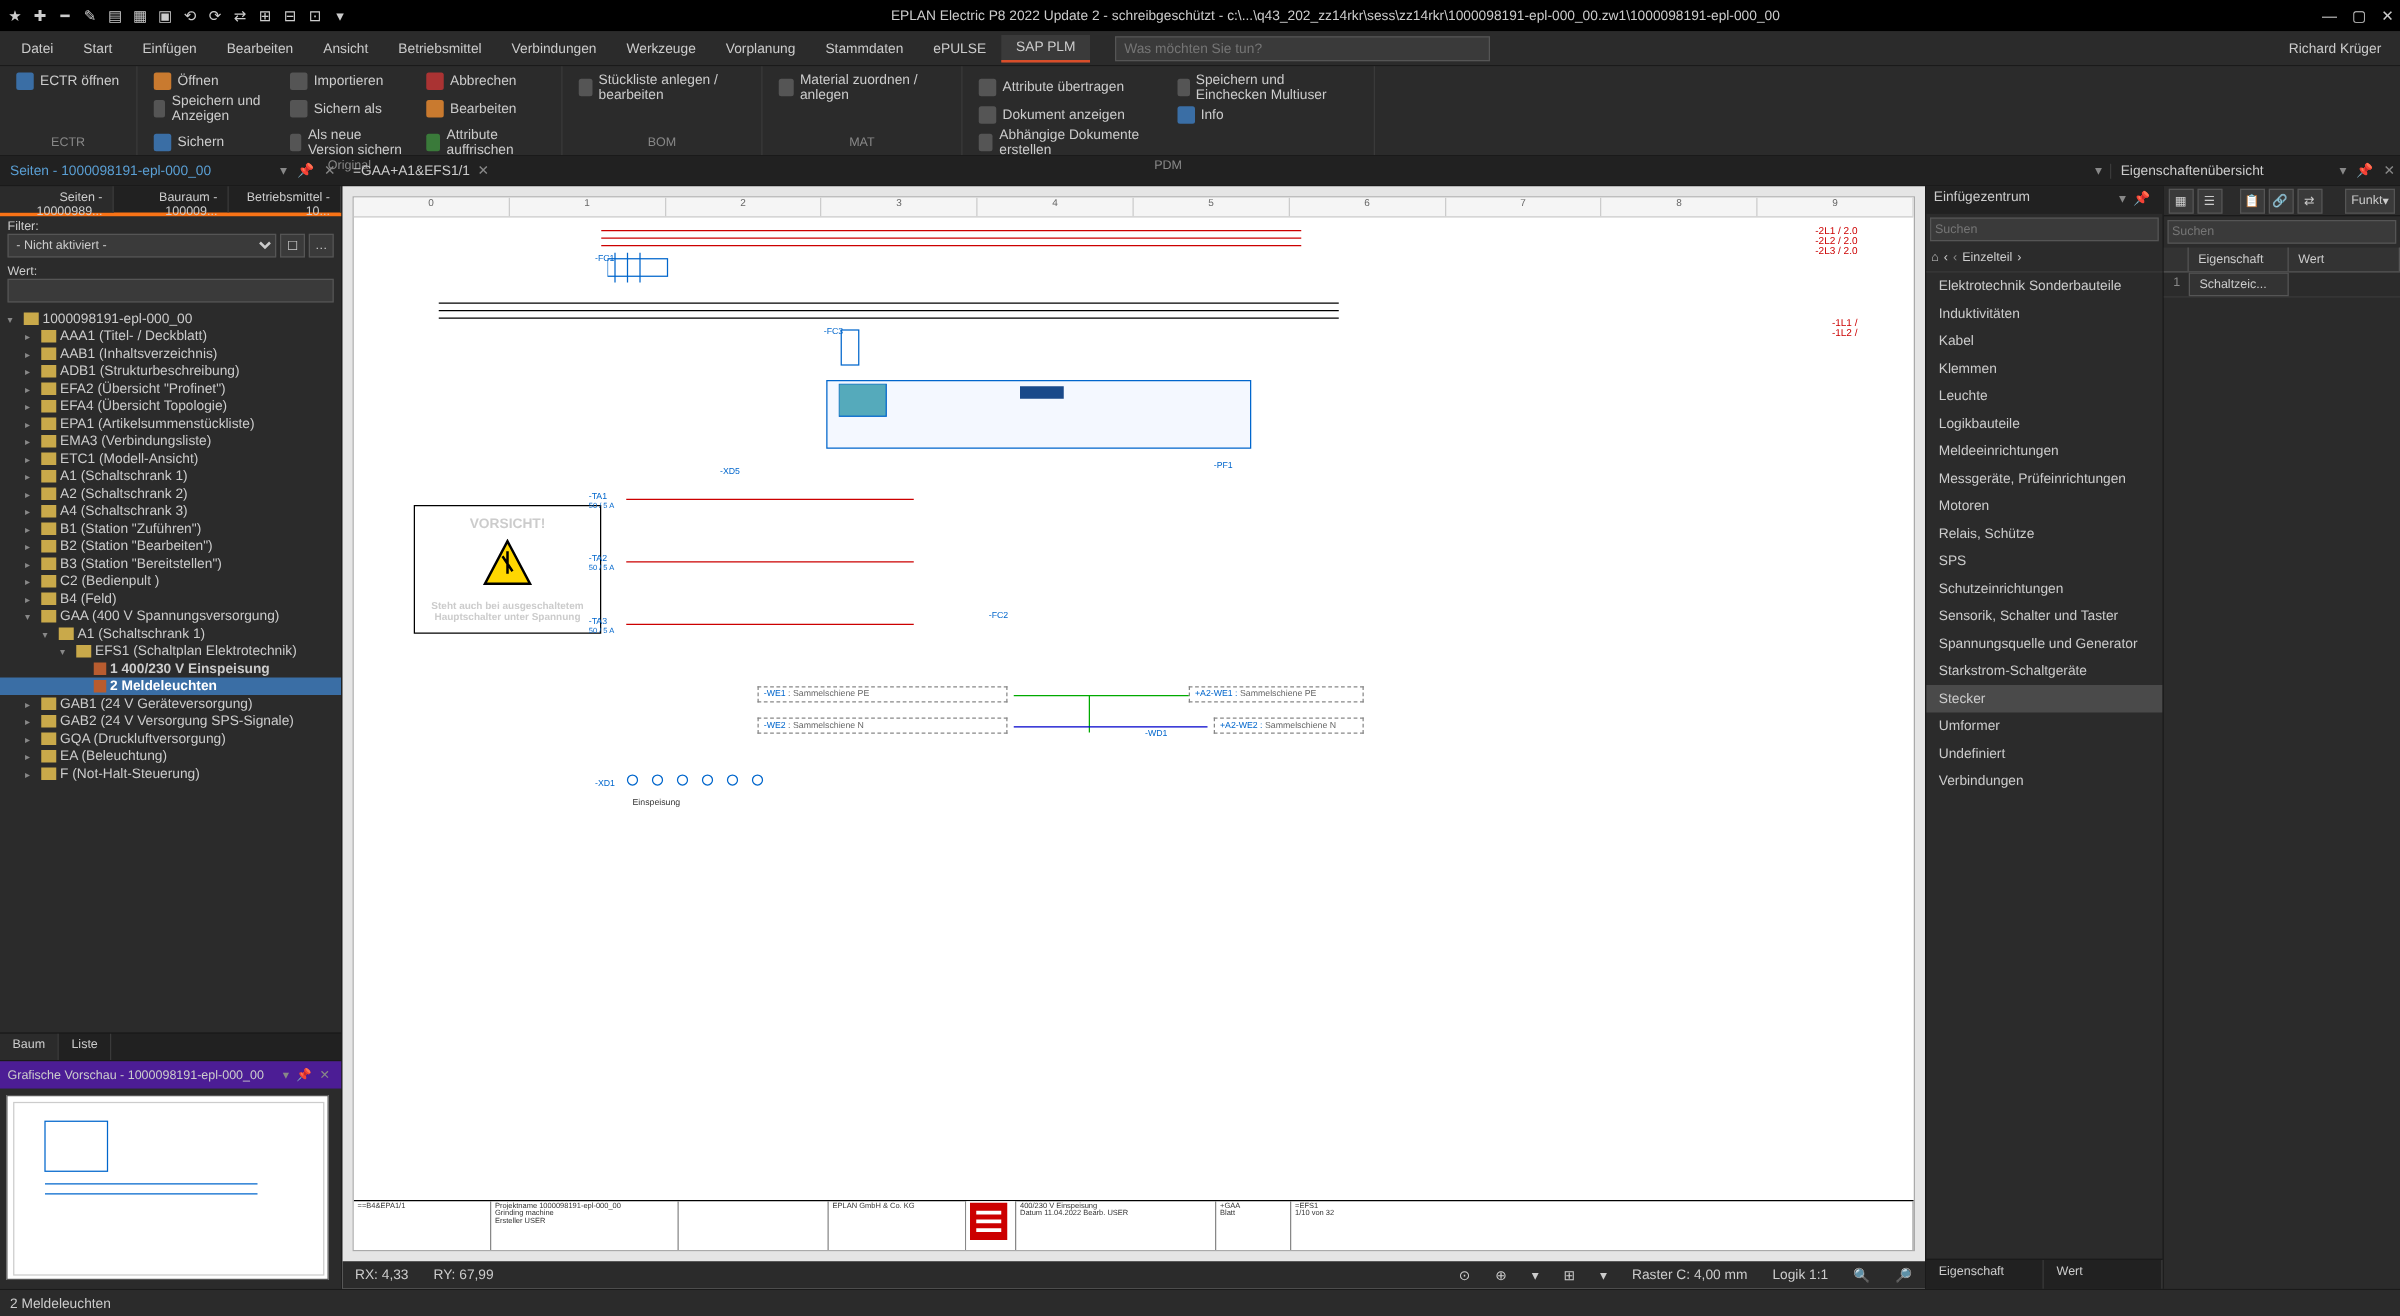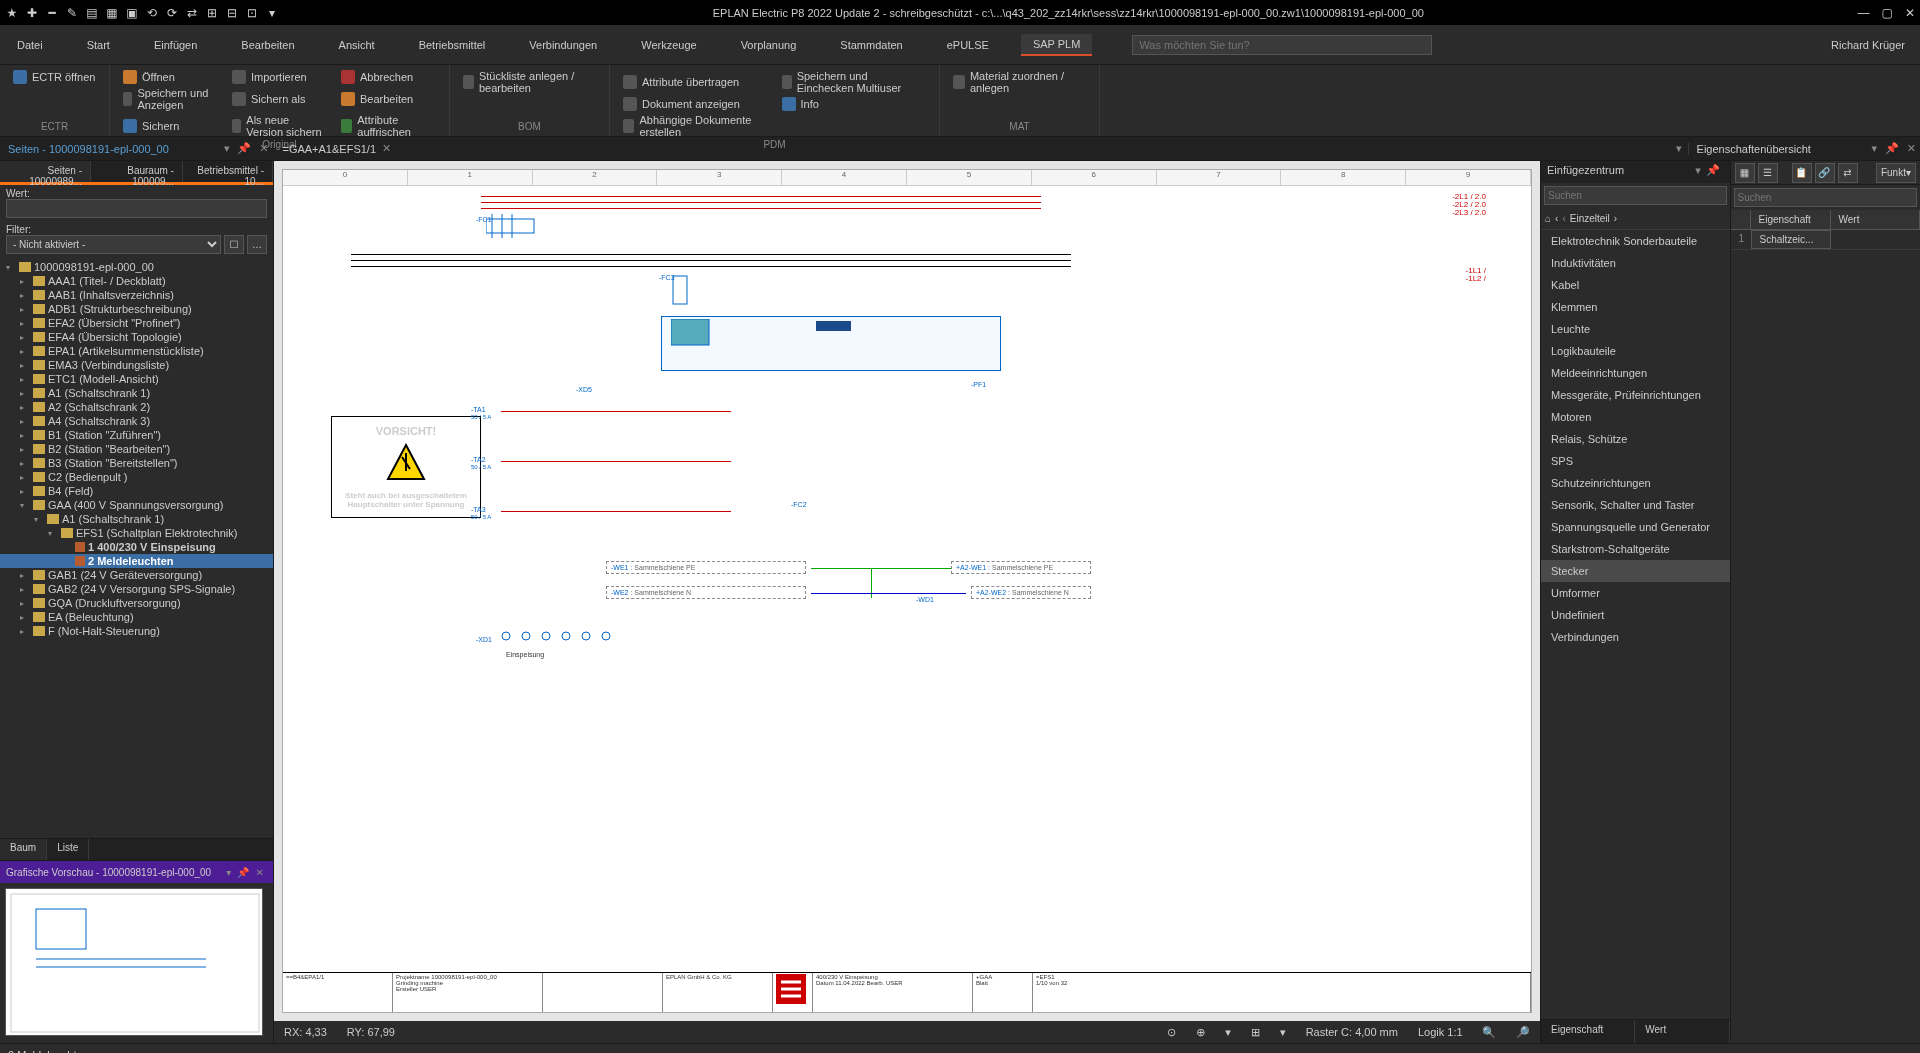--- a/index.html
+++ b/index.html
@@ -6,21 +6,21 @@
 body { background: #2b2b2b; color: #ccc; width: 1920px; height: 1053px; overflow: hidden; font-size: 11px; }
 
 
 .titlebar { height: 25px; background: #000; display: flex; align-items: center; padding: 0 5px; color: #ccc; }
 .titlebar-icons { display: flex; gap: 6px; }
 .titlebar-icons span { width: 14px; height: 14px; display: inline-flex; align-items: center; justify-content: center; font-size: 12px; }
 .titlebar-title { flex: 1; text-align: center; font-size: 11px; }
 .titlebar-controls { display: flex; gap: 12px; font-size: 12px; }
 
 
-.menubar { height: 40px; background: #2b2b2b; display: flex; align-items: center; padding: 0 5px; border-bottom: 1px solid #1a1a1a; gap: 20px; }
+.menubar { height: 28px; background: #2b2b2b; display: flex; align-items: center; padding: 0 5px; border-bottom: 1px solid #1a1a1a; }
 .menubar-item { padding: 4px 12px; color: #ccc; cursor: pointer; }
 .menubar-item.active { background: #3a3a3a; border-bottom: 2px solid #d94e2a; }
 .menubar-search { margin-left: 20px; flex: 1; max-width: 300px; }
 .menubar-search input { width: 100%; background: #3a3a3a; border: 1px solid #555; color: #aaa; padding: 3px 6px; font-size: 11px; }
 .menubar-user { margin-left: auto; padding: 0 10px; color: #ccc; }
 
 
 .ribbon { height: 72px; background: #2b2b2b; display: flex; border-bottom: 1px solid #1a1a1a; }
 .ribbon-group { padding: 4px 10px; border-right: 1px solid #3a3a3a; display: flex; flex-direction: column; justify-content: space-between; }
 .ribbon-group-content { display: flex; flex-direction: column; gap: 2px; }
@@ -234,20 +234,29 @@
   </div>
   <div class="ribbon-group" style="width:160px">
     <div class="ribbon-group-content">
       <div class="ribbon-btn">
           <span class="ico"></span>
           <span>Stückliste anlegen / bearbeiten</span>
         </div>
     </div>
     <div class="ribbon-group-label">BOM</div>
   </div>
+  <div class="ribbon-group" style="width:160px">
+    <div class="ribbon-group-content">
+      <div class="ribbon-btn">
+          <span class="ico"></span>
+          <span>Material zuordnen / anlegen</span>
+        </div>
+    </div>
+    <div class="ribbon-group-label">MAT</div>
+  </div>
   <div class="ribbon-group" style="width:330px">
     <div class="ribbon-group-content" style="display:grid;grid-template-columns:1fr 1fr;gap:1px 8px">
       <div class="ribbon-btn">
           <span class="ico"></span>
           <span>Attribute übertragen</span>
         </div>
       <div class="ribbon-btn">
           <span class="ico"></span>
           <span>Speichern und Einchecken Multiuser</span>
         </div>
@@ -258,29 +267,20 @@
       <div class="ribbon-btn">
           <span class="ico blue"></span>
           <span>Info</span>
         </div>
       <div class="ribbon-btn">
           <span class="ico"></span>
           <span>Abhängige Dokumente erstellen</span>
         </div>
     </div>
     <div class="ribbon-group-label">PDM</div>
-  </div>
-  <div class="ribbon-group" style="width:160px">
-    <div class="ribbon-group-content">
-      <div class="ribbon-btn">
-          <span class="ico"></span>
-          <span>Material zuordnen / anlegen</span>
-        </div>
-    </div>
-    <div class="ribbon-group-label">MAT</div>
   </div>
 </div>
 
 <div class="doctabs">
   <div class="doctab-title" style="width:220px">Seiten - 1000098191-epl-000_00</div>
   <span style="color:#888;padding:0 4px">▾</span>
   <span style="color:#888;padding:0 4px">📌</span>
   <span style="color:#888;padding:0 4px">✕</span>
   <div class="doctab">
     <span>=GAA+A1&amp;EFS1/1</span>
@@ -296,30 +296,30 @@
 
 <div class="main">
 
   <div class="left-panel">
     <div class="left-tabs">
       <div class="left-tab active">Seiten - 10000989...</div>
       <div class="left-tab">Bauraum - 100009...</div>
       <div class="left-tab">Betriebsmittel - 10...</div>
     </div>
     <div class="filter-row">
-      <div class="filter-label">Wert:</div>
-      <input type="text" style="width: 100%; background: rgb(58, 58, 58); border: 1px solid rgb(85, 85, 85); color: rgb(204, 204, 204); padding: 3px; font-size: 10px;" value="">
-    </div>
-    <div class="filter-row">
       <div class="filter-label">Filter:</div>
       <div class="filter-select">
         <select><option>- Nicht aktiviert -</option></select>
         <button class="filter-btn">☐</button>
         <button class="filter-btn">…</button>
       </div>
+    </div>
+    <div class="filter-row">
+      <div class="filter-label">Wert:</div>
+      <input type="text" style="width: 100%; background: rgb(58, 58, 58); border: 1px solid rgb(85, 85, 85); color: rgb(204, 204, 204); padding: 3px; font-size: 10px;" value="">
     </div>
     <div class="tree" id="tree-container">
         <div class="tree-item indent0">
           <span class="tree-expander">▾</span>
           <span class="tree-icon folder"></span>
           <span>1000098191-epl-000_00</span>
         </div>
         <div class="tree-item indent1">
           <span class="tree-expander">▸</span>
           <span class="tree-icon folder"></span>

